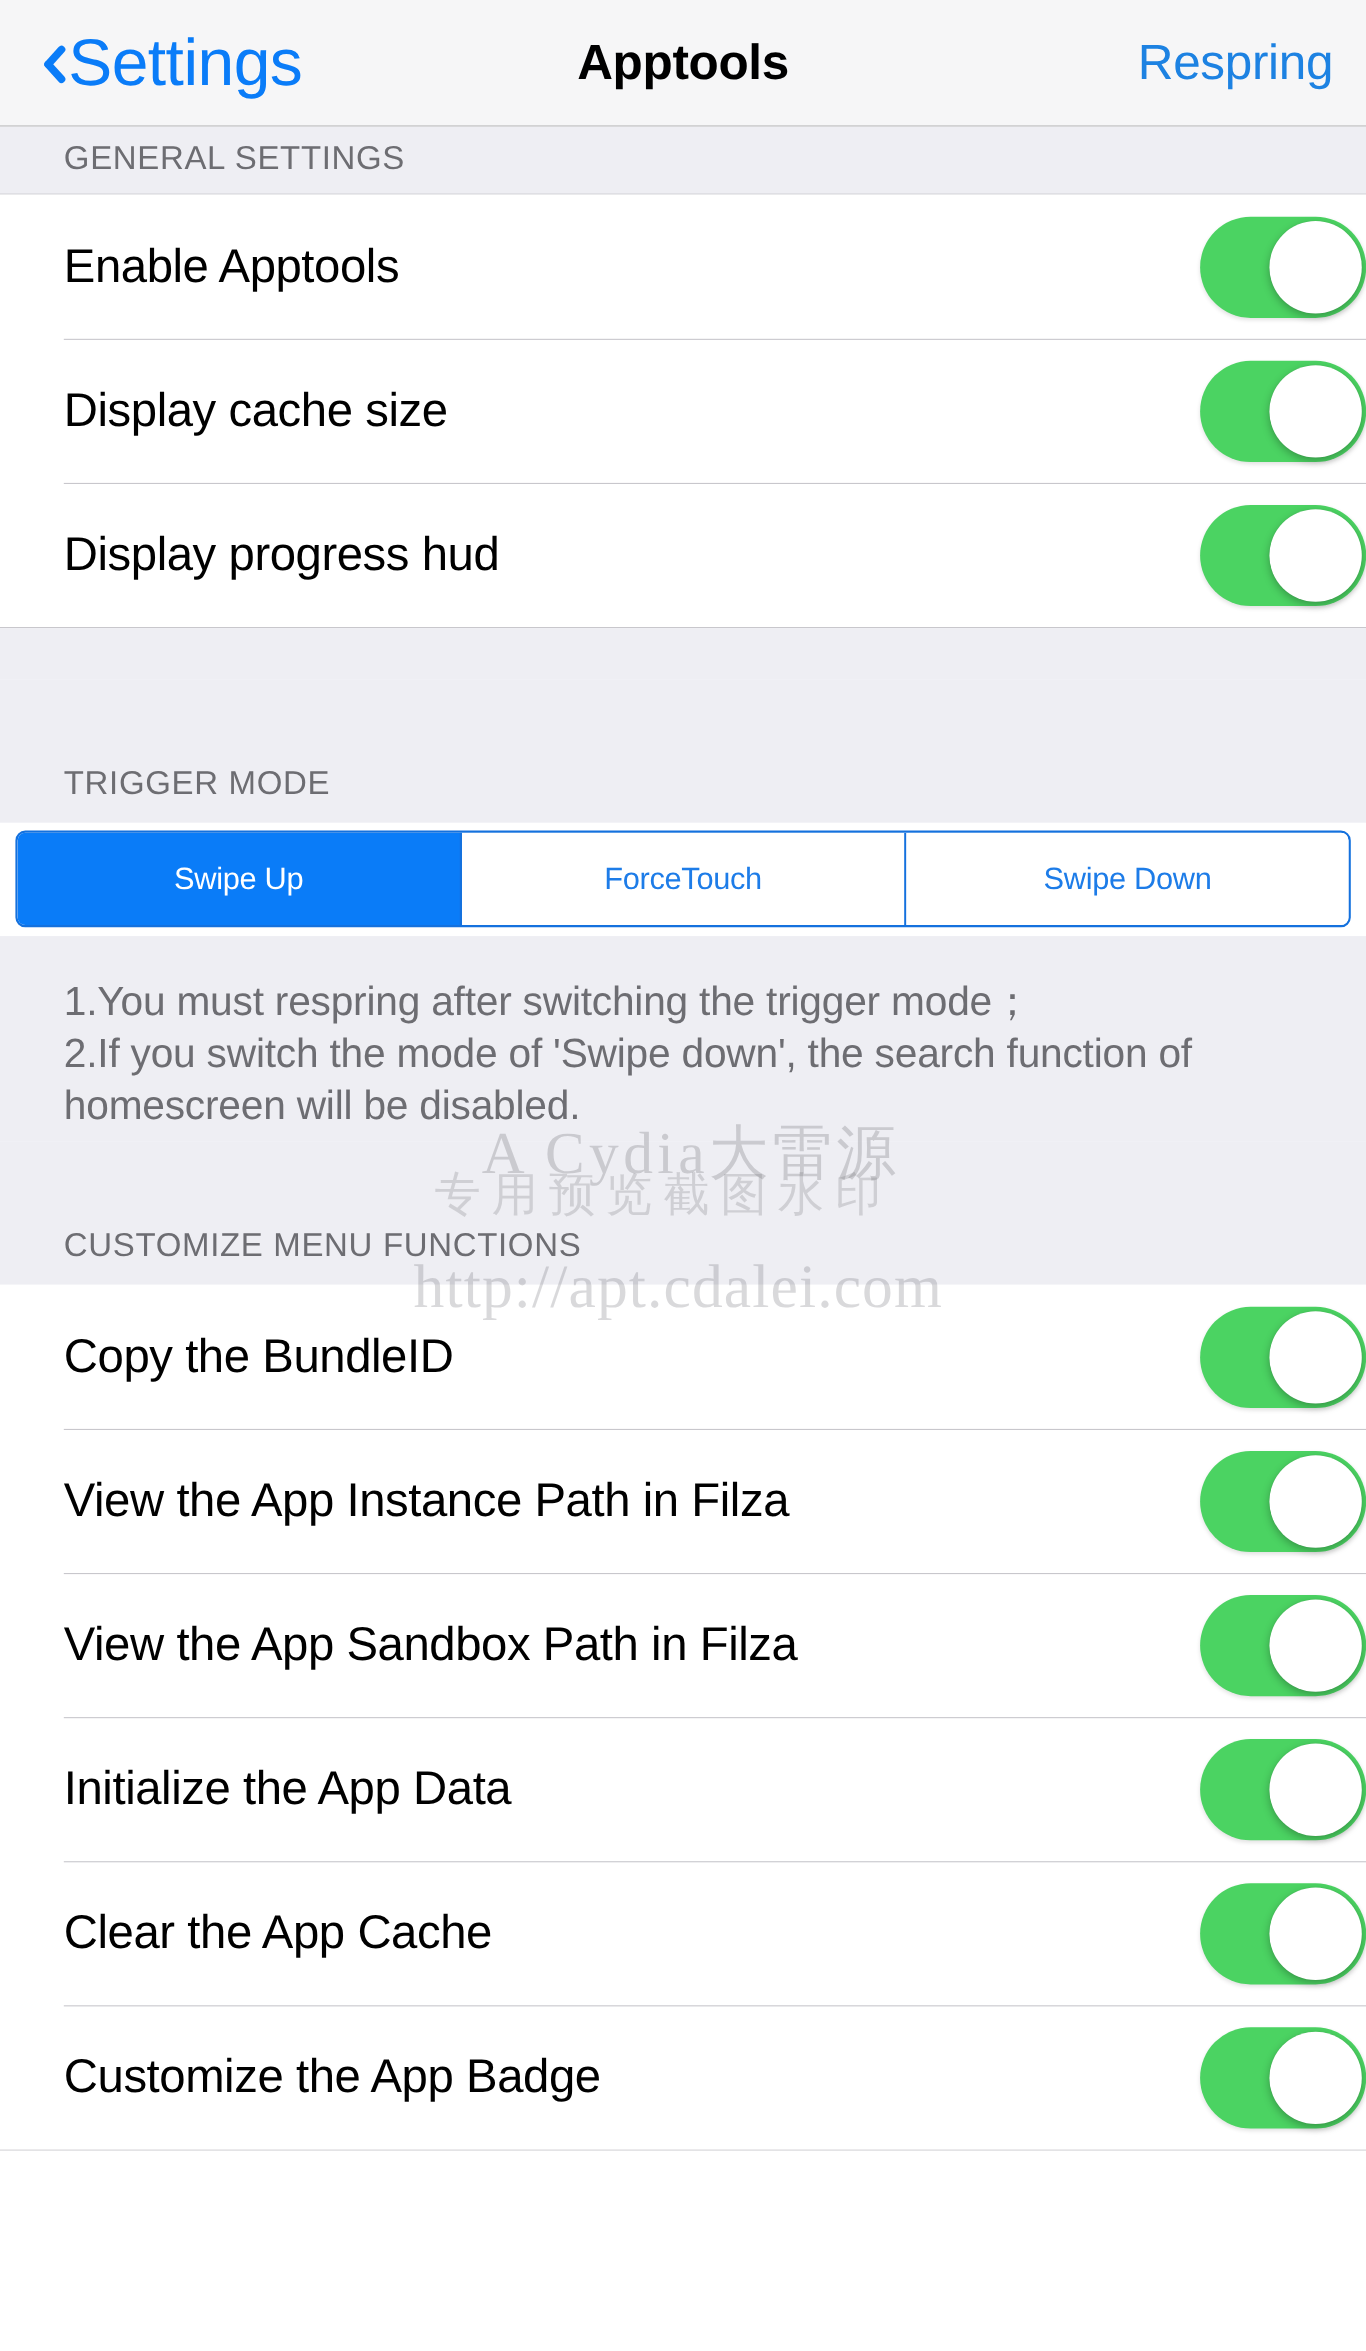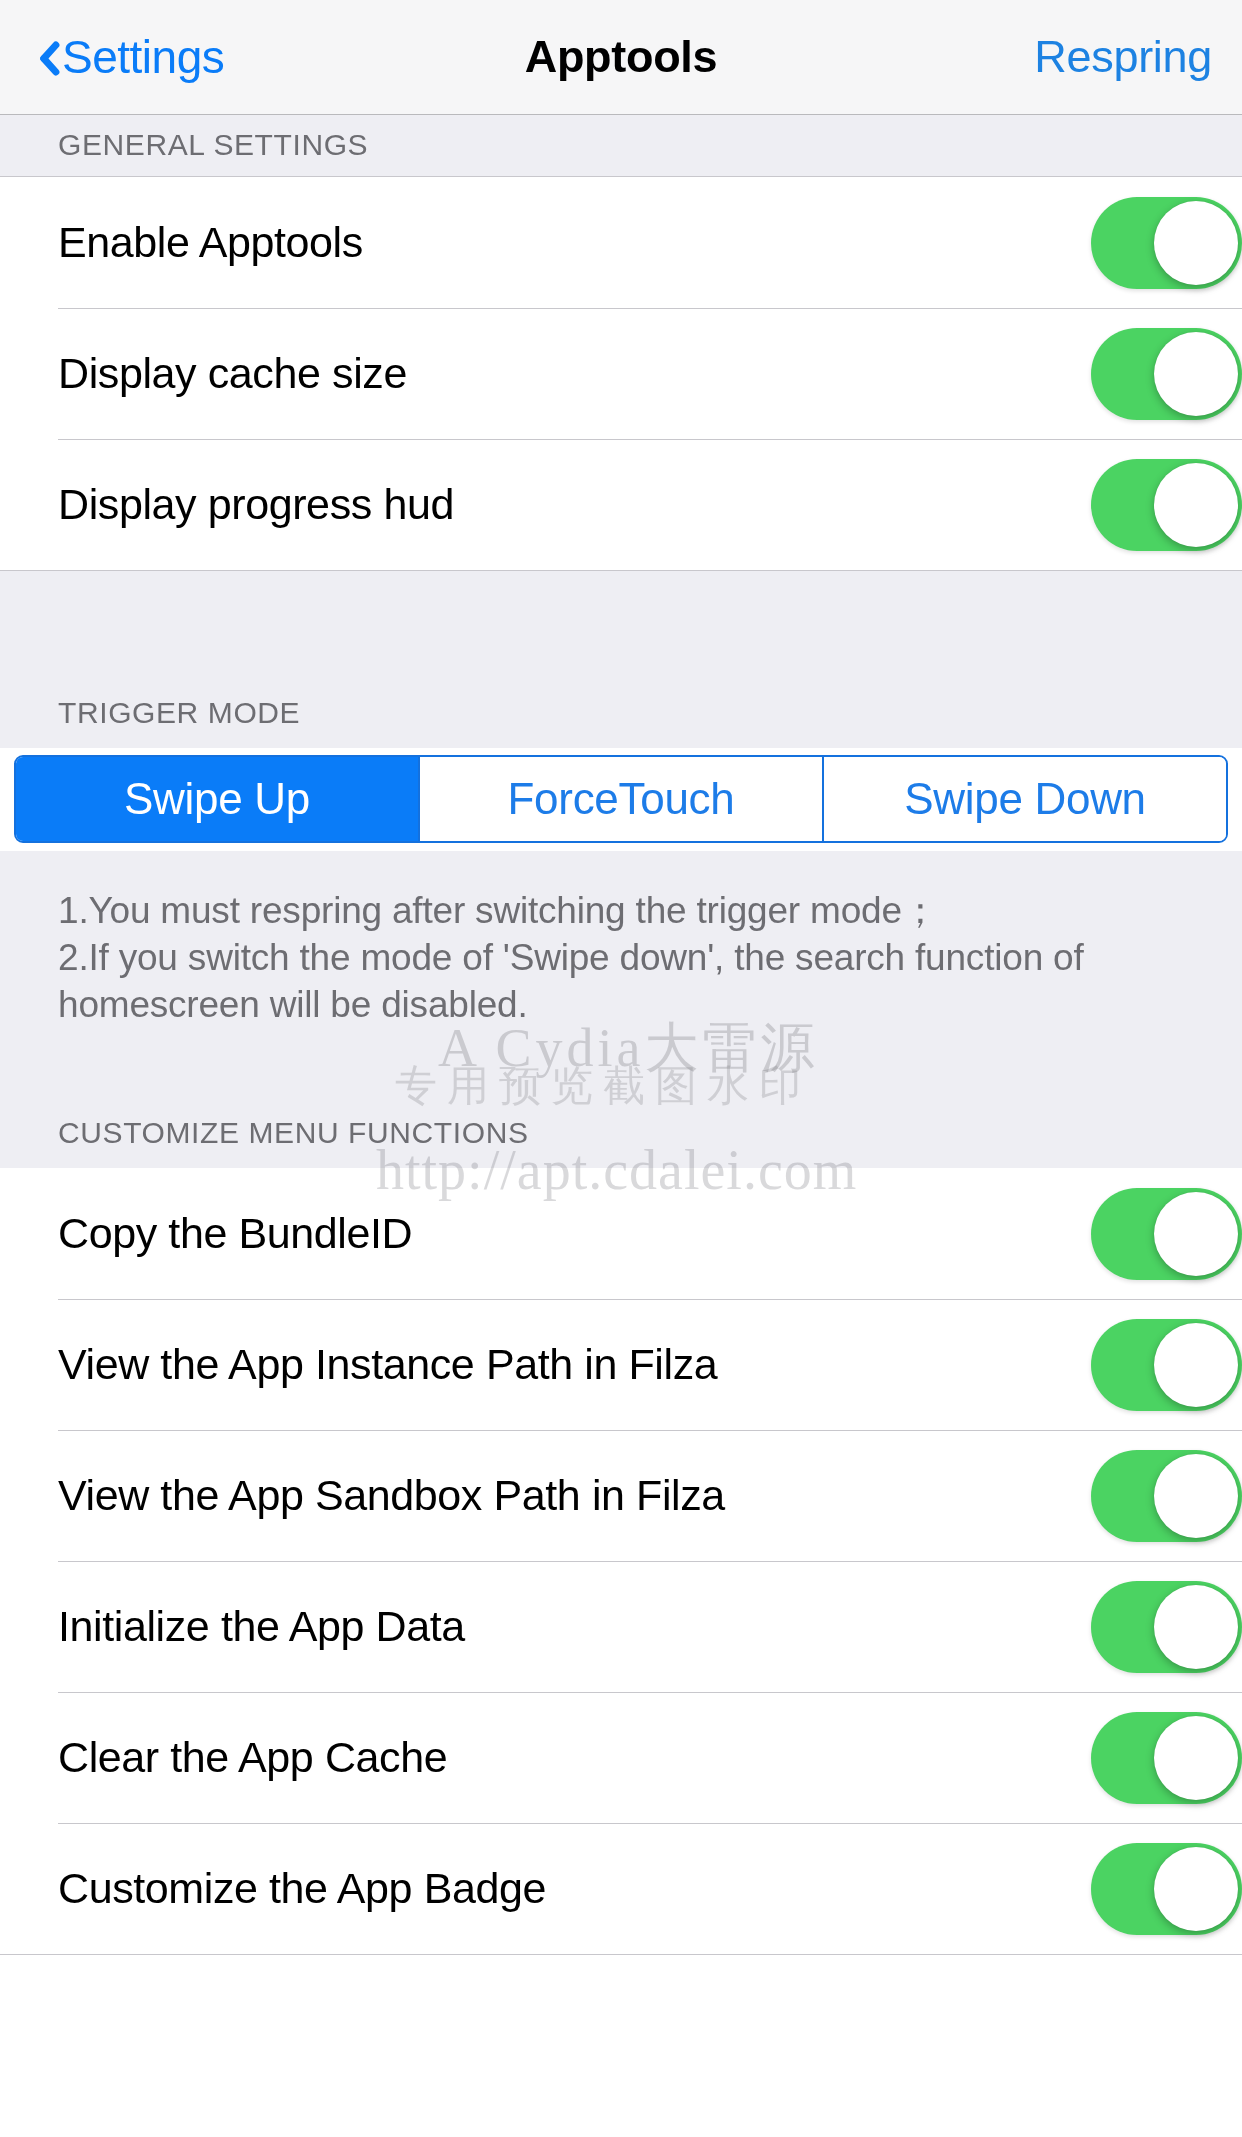--- a/index.html
+++ b/index.html
@@ -54,21 +54,21 @@
     transform: rotate(42deg);
     transform-origin: bottom center;
   }
   .chevron-left::after {
     top: 21px;
     transform: rotate(-42deg);
     transform-origin: top center;
   }
   .nav-back-label {
     color: #0a7cf8;
-    font-size: 46px;
+    font-size: 60px;
     letter-spacing: -0.5px;
     line-height: 1;
   }
   .nav-title {
     position: absolute;
     left: 0; right: 0;
     text-align: center;
     font-size: 45px;
     font-weight: bold;
     color: #000000;
@@ -179,21 +179,21 @@
     border: 2px solid #1471de;
     border-radius: 9px;
     overflow: hidden;
     height: 88px;
   }
   .seg {
     flex: 1;
     display: flex;
     align-items: center;
     justify-content: center;
-    font-size: 44px;
+    font-size: 28px;
     letter-spacing: -0.3px;
     color: #1d7ce8;
     background: #ffffff;
     cursor: pointer;
     border-right: 2px solid #1471de;
   }
   .seg:last-child { border-right: none; }
   .seg.active {
     background: #0a7cf8;
     color: #ffffff;

